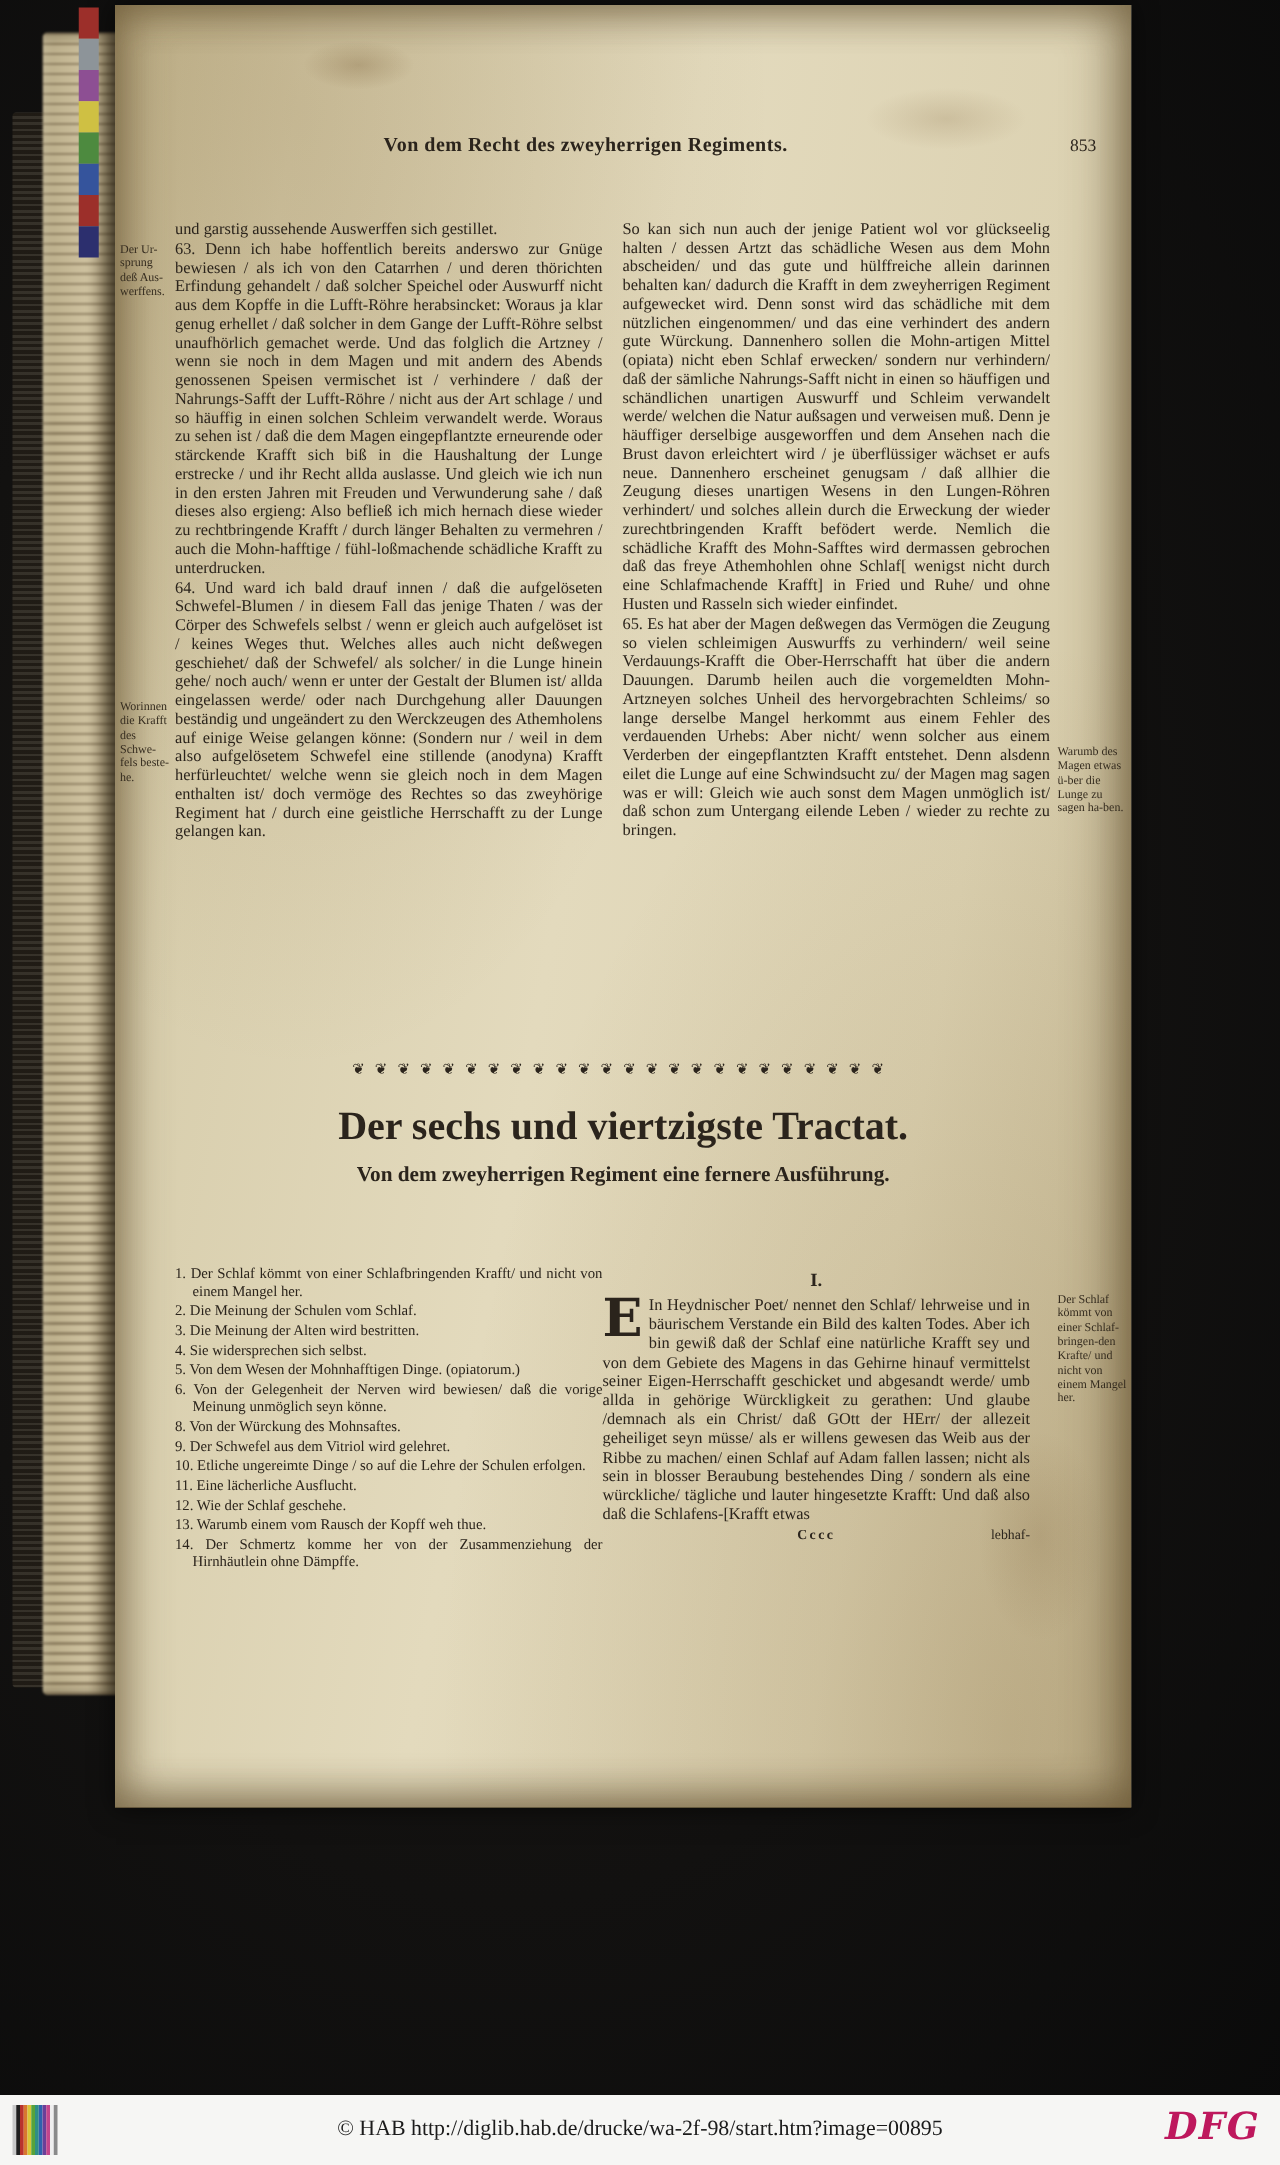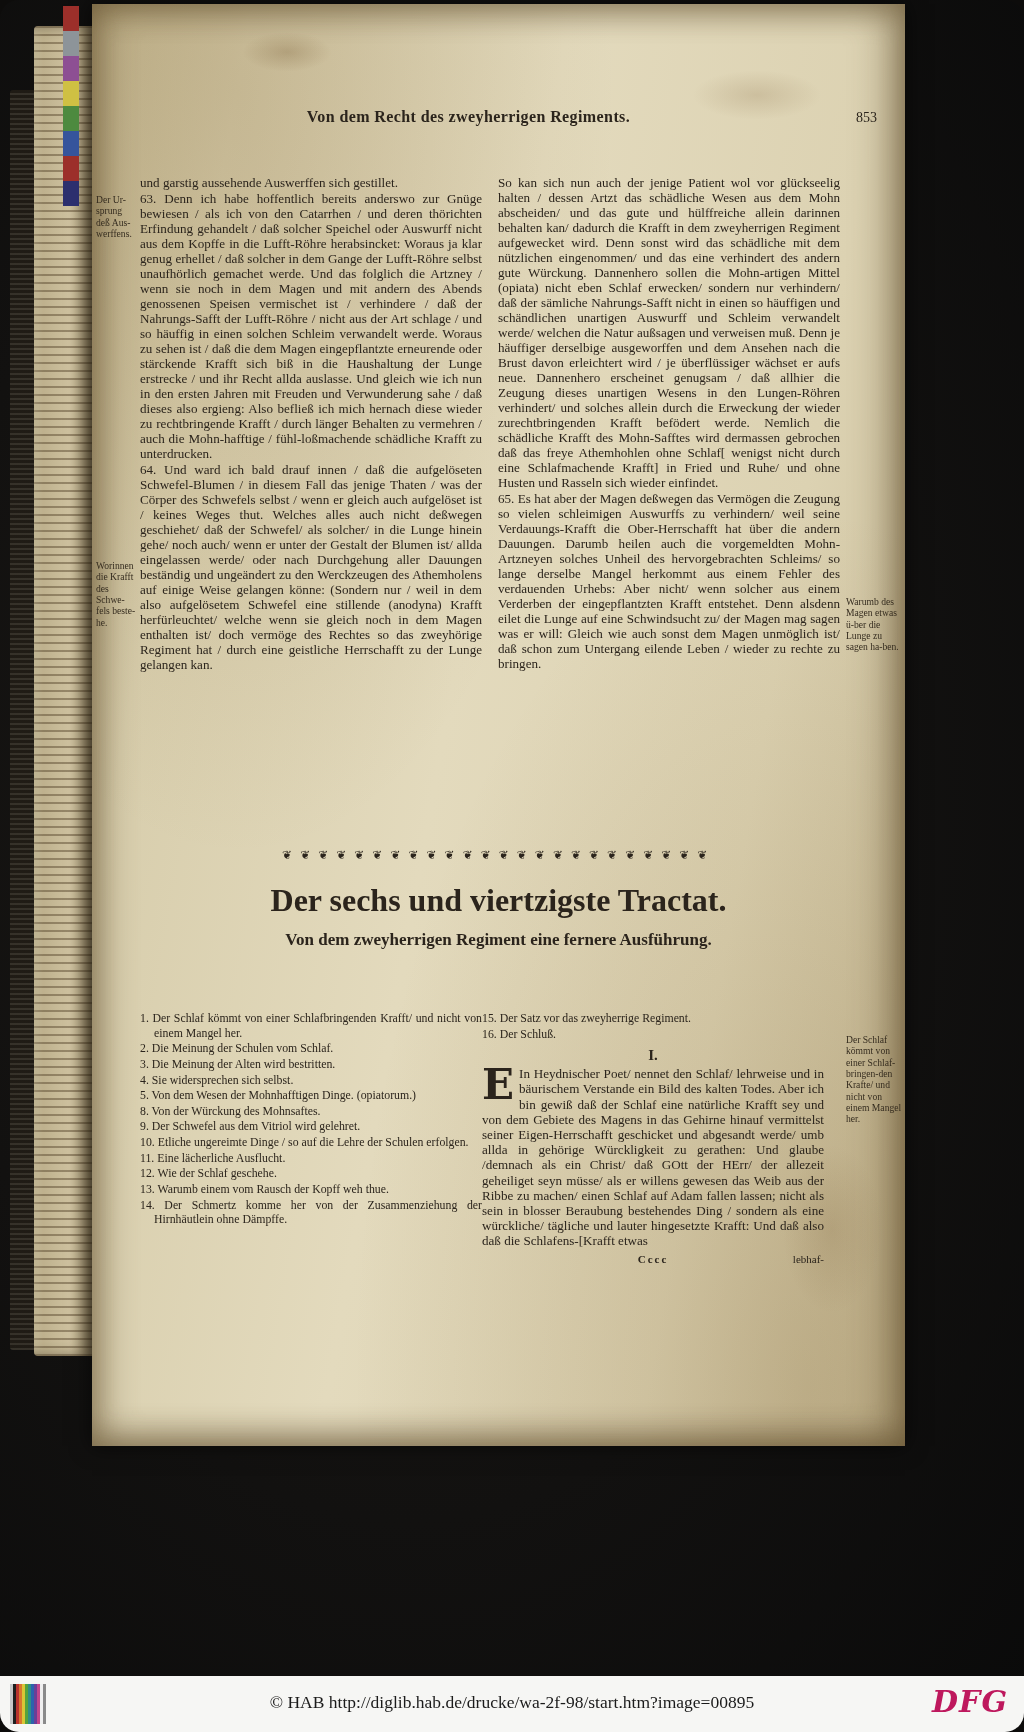--- a/index.html
+++ b/index.html
@@ -1,18 +1,18 @@
 <!DOCTYPE html>
 <html><head>
 <meta charset="utf-8">
 <style>
   html,body{margin:0;padding:0;background:#0d0c0b;}
   .stage{position:relative;width:1024px;height:1732px;overflow:hidden;
     background:radial-gradient(ellipse at 40% 45%, #1d1a16 0%, #121110 55%, #0a0a0a 100%);
-    font-family:"Liberation Serif", serif;border-radius:19px;}
+    font-family:"Liberation Serif", serif;}
 
   
   .fore-edge{position:absolute;left:10px;top:90px;width:26px;height:1260px;border-radius:3px;
     background:repeating-linear-gradient(0deg,#3c372e 0 2px,#221d16 2px 5px);opacity:.85;}
   .facing-edge{position:absolute;left:34px;top:26px;width:60px;height:1330px;border-radius:4px 0 0 4px;
     background:repeating-linear-gradient(0deg, rgba(72,54,30,.42) 0 2px, rgba(0,0,0,0) 2px 8px),
                linear-gradient(90deg,#b8ab87,#cfc2a0 60%,#b3a582);
     filter:blur(.7px);
     box-shadow:inset -10px 0 14px rgba(55,42,20,.6), inset 3px 0 8px rgba(255,250,230,.25);}
 
@@ -134,33 +134,30 @@
     <div class="tractat-title">Der sechs und viertzigste Tractat.</div>
     <div class="tractat-sub">Von dem zweyherrigen Regiment eine fernere Ausführung.</div>
 
     <div class="listblock">
       <div class="col">
           <div class="list-item">1. Der Schlaf kömmt von einer Schlafbringenden Krafft/ und nicht von einem Mangel her.</div>
           <div class="list-item">2. Die Meinung der Schulen vom Schlaf.</div>
           <div class="list-item">3. Die Meinung der Alten wird bestritten.</div>
           <div class="list-item">4. Sie widersprechen sich selbst.</div>
           <div class="list-item">5. Von dem Wesen der Mohnhafftigen Dinge. (opiatorum.)</div>
+          <div class="list-item">6. Von der Gelegenheit der Nerven wird bewiesen/ daß die vorige Meinung unmöglich seyn könne.</div>
           <div class="list-item">8. Von der Würckung des Mohnsaftes.</div>
           <div class="list-item">9. Der Schwefel aus dem Vitriol wird gelehret.</div>
           <div class="list-item">10. Etliche ungereimte Dinge / so auf die Lehre der Schulen erfolgen.</div>
           <div class="list-item">11. Eine lächerliche Ausflucht.</div>
           <div class="list-item">12. Wie der Schlaf geschehe.</div>
           <div class="list-item">13. Warumb einem vom Rausch der Kopff weh thue.</div>
           <div class="list-item">14. Der Schmertz komme her von der Zusammenziehung der Hirnhäutlein ohne Dämpffe.</div>
         </div>
       <div class="col">
-        <div>
-            <div class="list-item">15. Der Satz vor das zweyherrige Regiment.</div>
-            <div class="list-item">16. Der Schluß.</div>
-          </div>
         <div class="numeral">I.</div>
         <p class="firstpara">
           <span class="dropcap">E</span><span>In Heydnischer Poet/ nennet den Schlaf/ lehrweise und in bäurischem Verstande ein Bild des kalten Todes. Aber ich bin gewiß daß der Schlaf eine natürliche Krafft sey und von dem Gebiete des Magens in das Gehirne hinauf vermittelst seiner Eigen-Herrschafft geschicket und abgesandt werde/ umb allda in gehörige Würckligkeit zu gerathen: Und glaube /demnach als ein Christ/ daß GOtt der HErr/ der allezeit geheiliget seyn müsse/ als er willens gewesen das Weib aus der Ribbe zu machen/ einen Schlaf auf Adam fallen lassen; nicht als sein in blosser Beraubung bestehendes Ding / sondern als eine würckliche/ tägliche und lauter hingesetzte Krafft: Und daß also daß die Schlafens-[Krafft etwas</span>
         </p>
         <div class="sigrow">
           <span class="sig">Cccc</span>
           <span class="catch">lebhaf-</span>
         </div>
       </div>
     </div>

